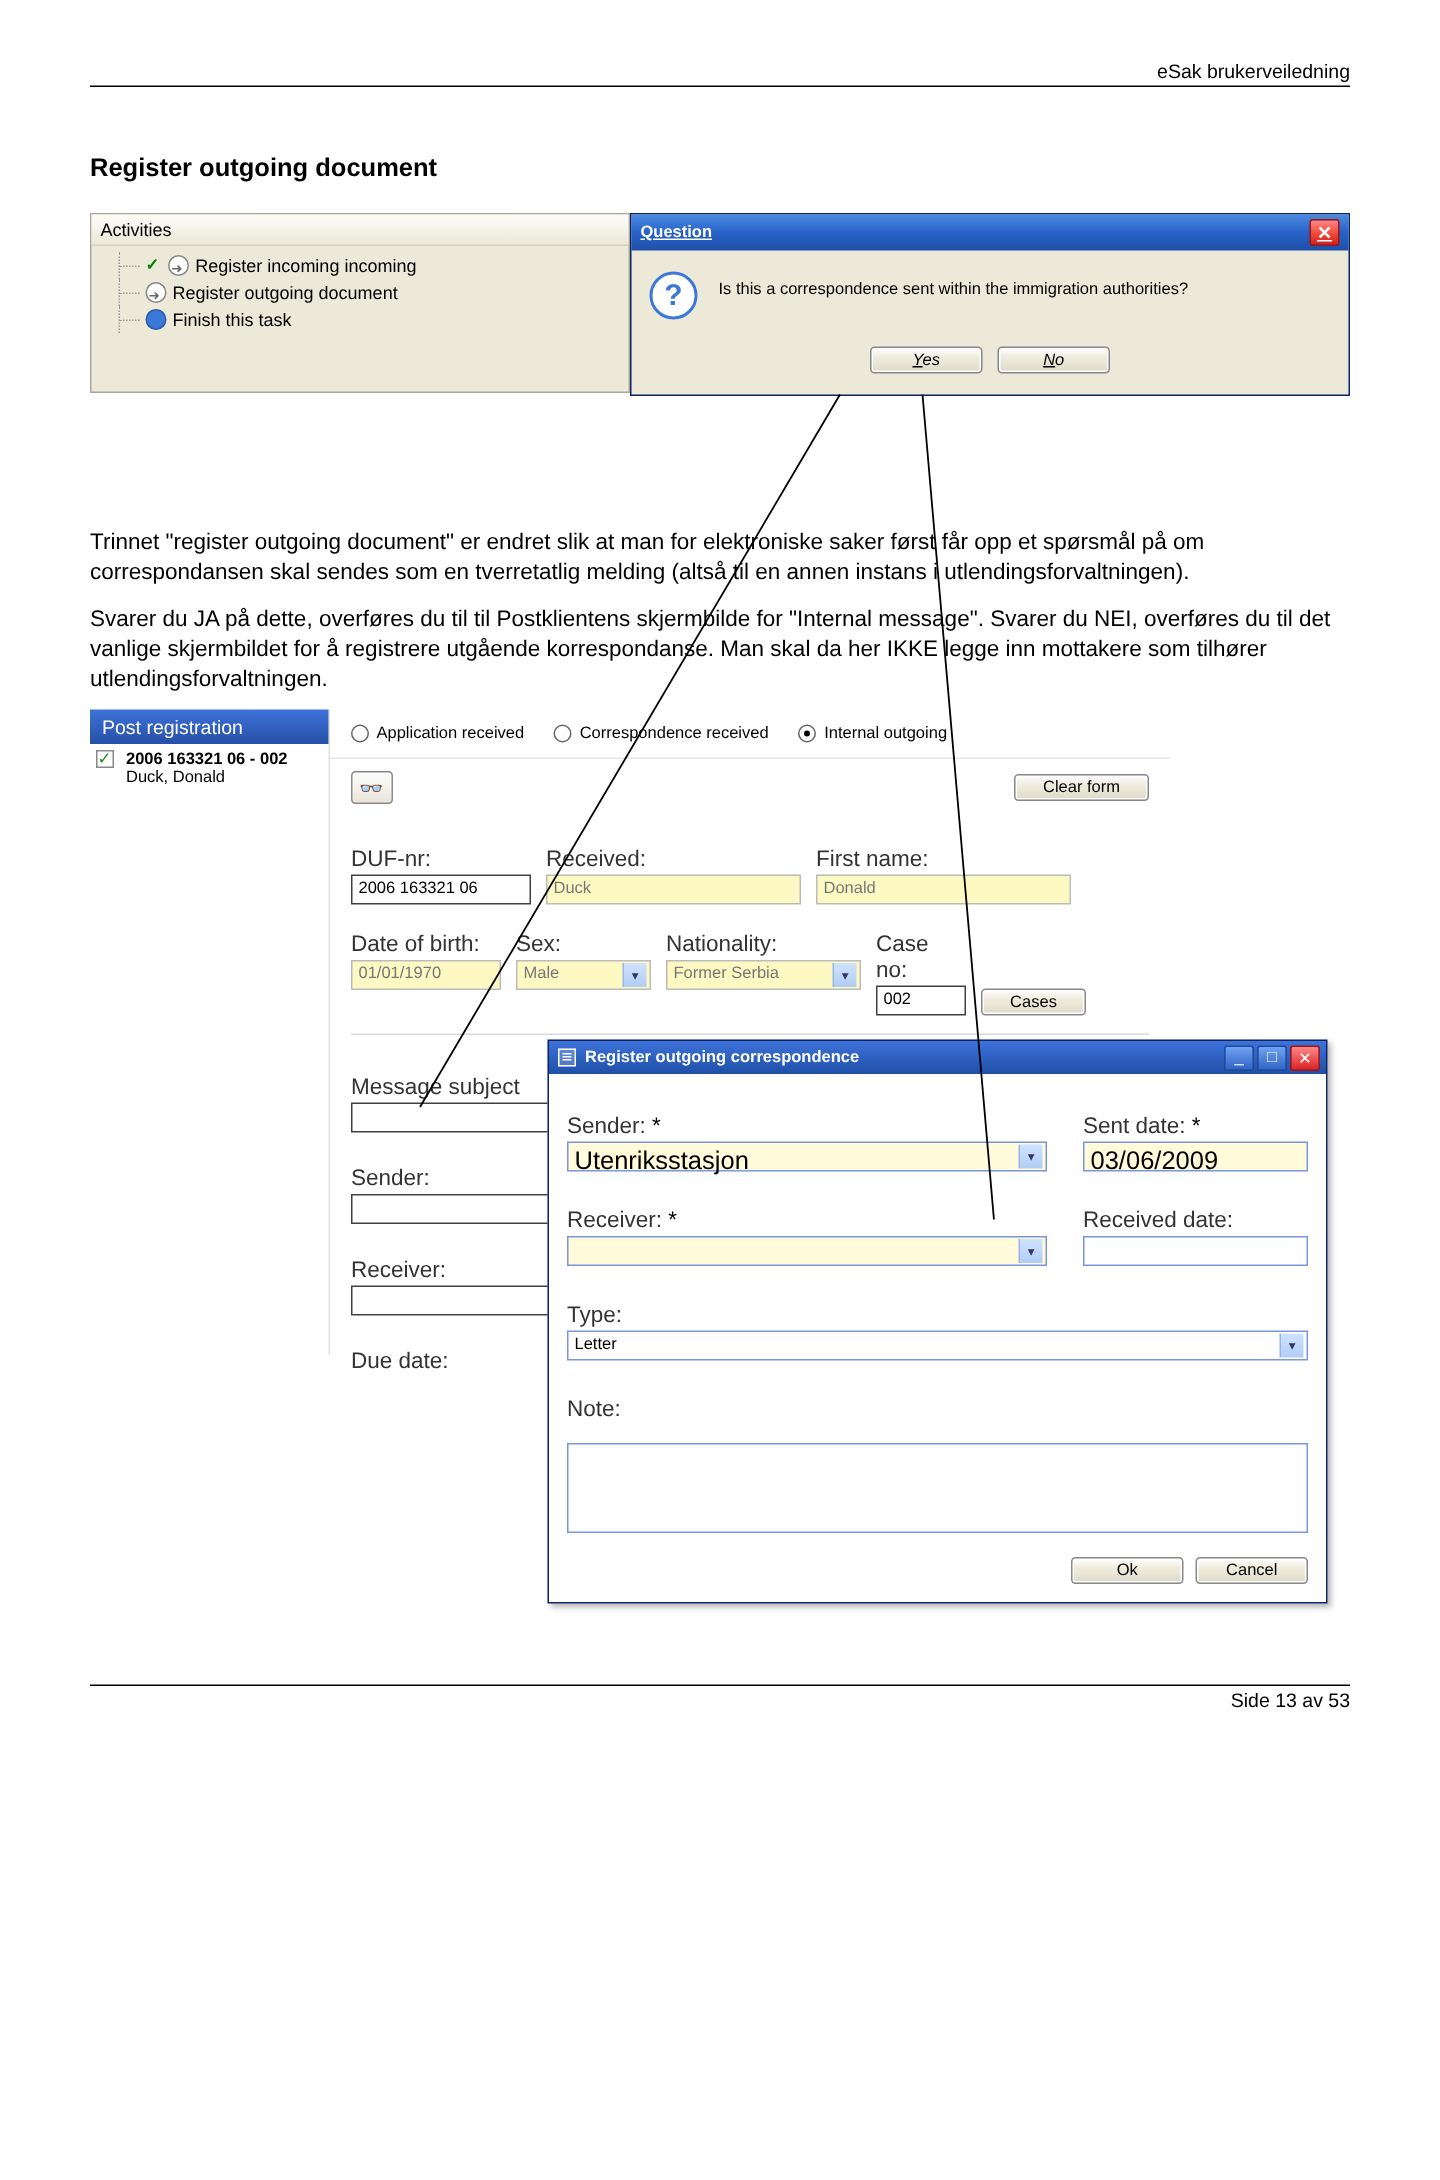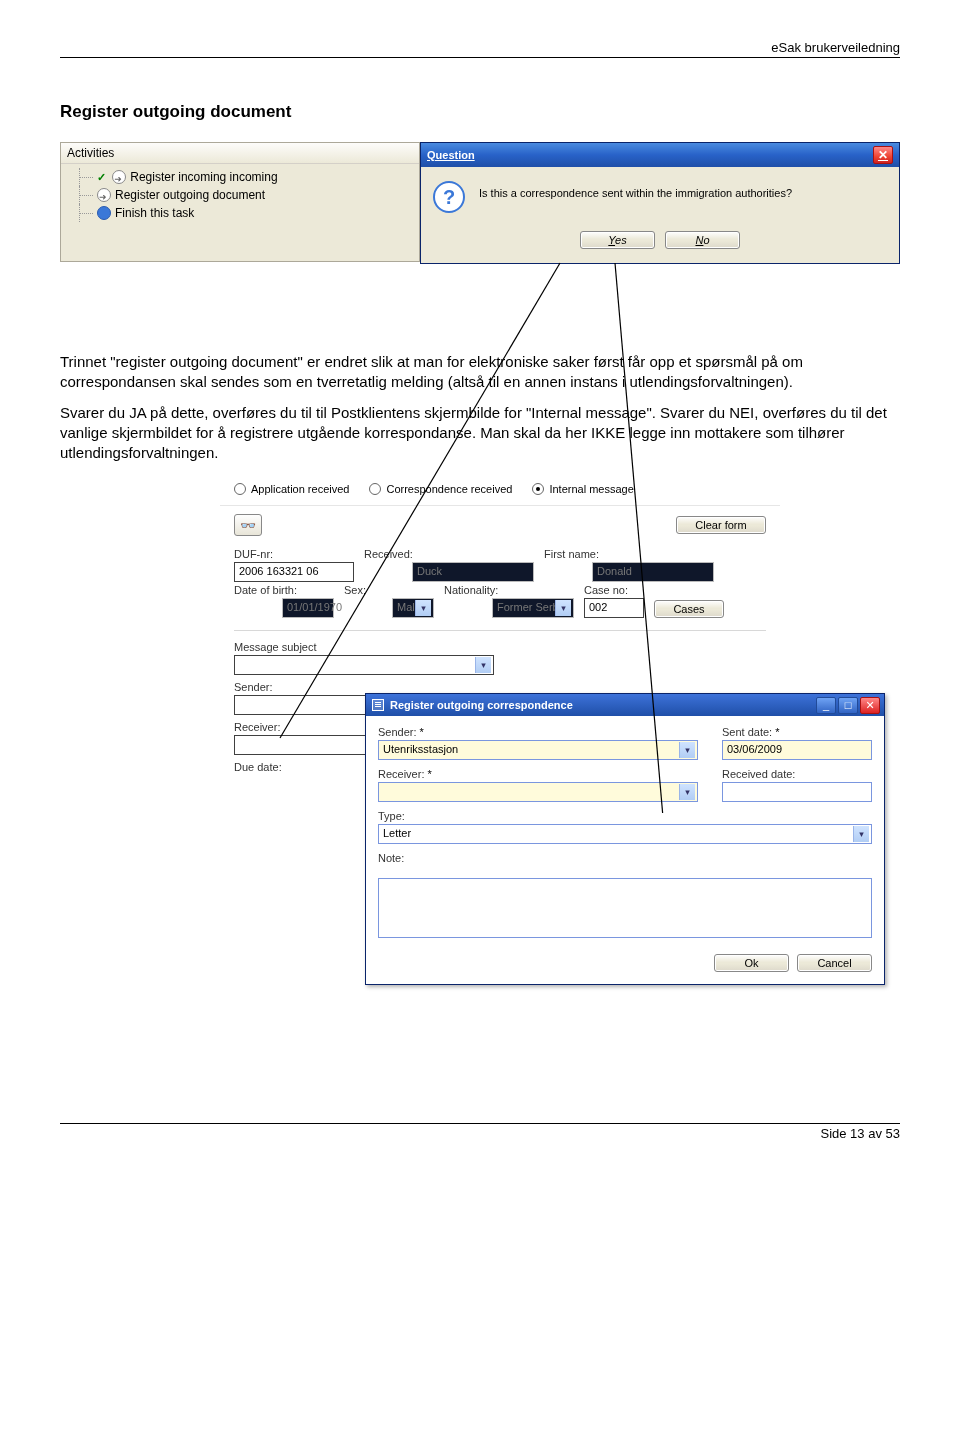--- a/index.html
+++ b/index.html
@@ -289,34 +289,33 @@
   .frow {
     display: flex;
     gap: 10px;
     margin-bottom: 2px;
   }
   .fcol {
     display: flex;
     flex-direction: column;
     gap: 2px;
   }
-  .flabel { color: #333; font-size: 11px; }
+  .flabel { color: #333; font-size: 15px; margin-top: 16px; }
   .ftxt {
     border: 1px solid #404040;
     background: #fff;
     height: 20px;
     padding: 2px 4px;
     font-size: 11px;
     color: #000;
   }
   .ftxt.disabled {
-    background: #0f172a;
+    background: #fef9c3;
     color: #777;
     border-color: #bbb;
-    margin-left: 48px;
   }
   .ftxt.combo {
     position: relative;
   }
   .ftxt.combo::after {
     content: '▾';
     position: absolute;
     right: 2px; top: 1px;
     width: 15px; height: 16px;
     background: linear-gradient(#cfe3ff,#b1cdf4);
@@ -386,21 +385,21 @@
     gap: 2px;
   }
   .corr-col.grow { flex: 1 1 auto; }
   .corr-col.sm { width: 150px; }
   .req::after { content:' *'; color:#000; }
   .ytxt {
     background: #fffbdb;
     border: 1px solid #7a96df;
     height: 20px;
     padding: 2px 4px;
-    font-size: 11px;
+    font-size: 17px;
   }
   .wtxt {
     background: #fff;
     border: 1px solid #7a96df;
     height: 20px;
     padding: 2px 4px;
     font-size: 11px;
   }
   .wtxt.combo, .ytxt.combo { position:relative; }
   .wtxt.combo::after, .ytxt.combo::after {
@@ -478,34 +477,44 @@
         <div class="xp-button"><span class="underline">N</span><span>o</span></div>
       </div>
     </div>
   </div>
 
   <div class="para">Trinnet "register outgoing document" er endret slik at man for elektroniske saker først får opp et spørsmål på om correspondansen skal sendes som en tverretatlig melding (altså til en annen instans i utlendingsforvaltningen).</div>
   <div class="para">Svarer du JA på dette, overføres du til til Postklientens skjermbilde for "Internal message". Svarer du NEI, overføres du til det vanlige skjermbildet for å registrere utgående korrespondanse. Man skal da her IKKE legge inn mottakere som tilhører utlendingsforvaltningen.</div>
 
   <div class="post-area">
 
+    <div class="post-sidebar">
+      <div class="post-tab">Post registration</div>
+      <div style="display:flex;align-items:flex-start;">
+        <span class="post-check"></span>
+        <div>
+          <div class="post-ref">2006 163321 06 - 002</div>
+          <div class="post-name">Duck, Donald</div>
+        </div>
+      </div>
+    </div>
 
     <div class="form-panel">
       <div class="radio-row">
         <label>
           <span class="radio"></span>
           <span>Application received</span>
         </label>
         <label>
           <span class="radio"></span>
           <span>Correspondence received</span>
         </label>
         <label>
           <span class="radio sel"></span>
-          <span>Internal message</span>
+          <span>Internal outgoing</span>
         </label>
       </div>
 
       <div class="search-row">
         <div class="binoc-btn">
           <span>👓</span>
         </div>
         <div class="xp-button clear-btn">Clear form</div>
       </div>
 

